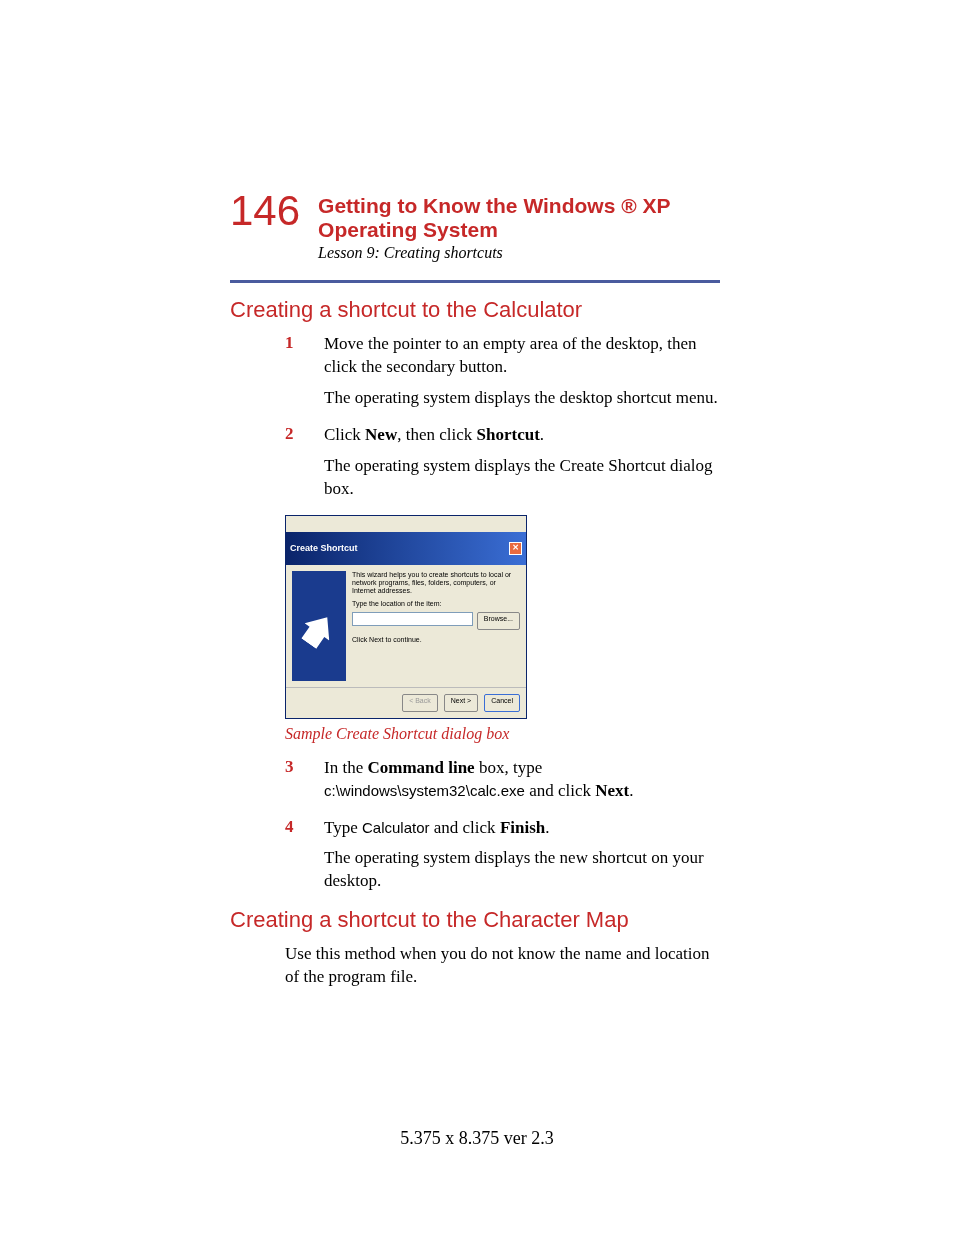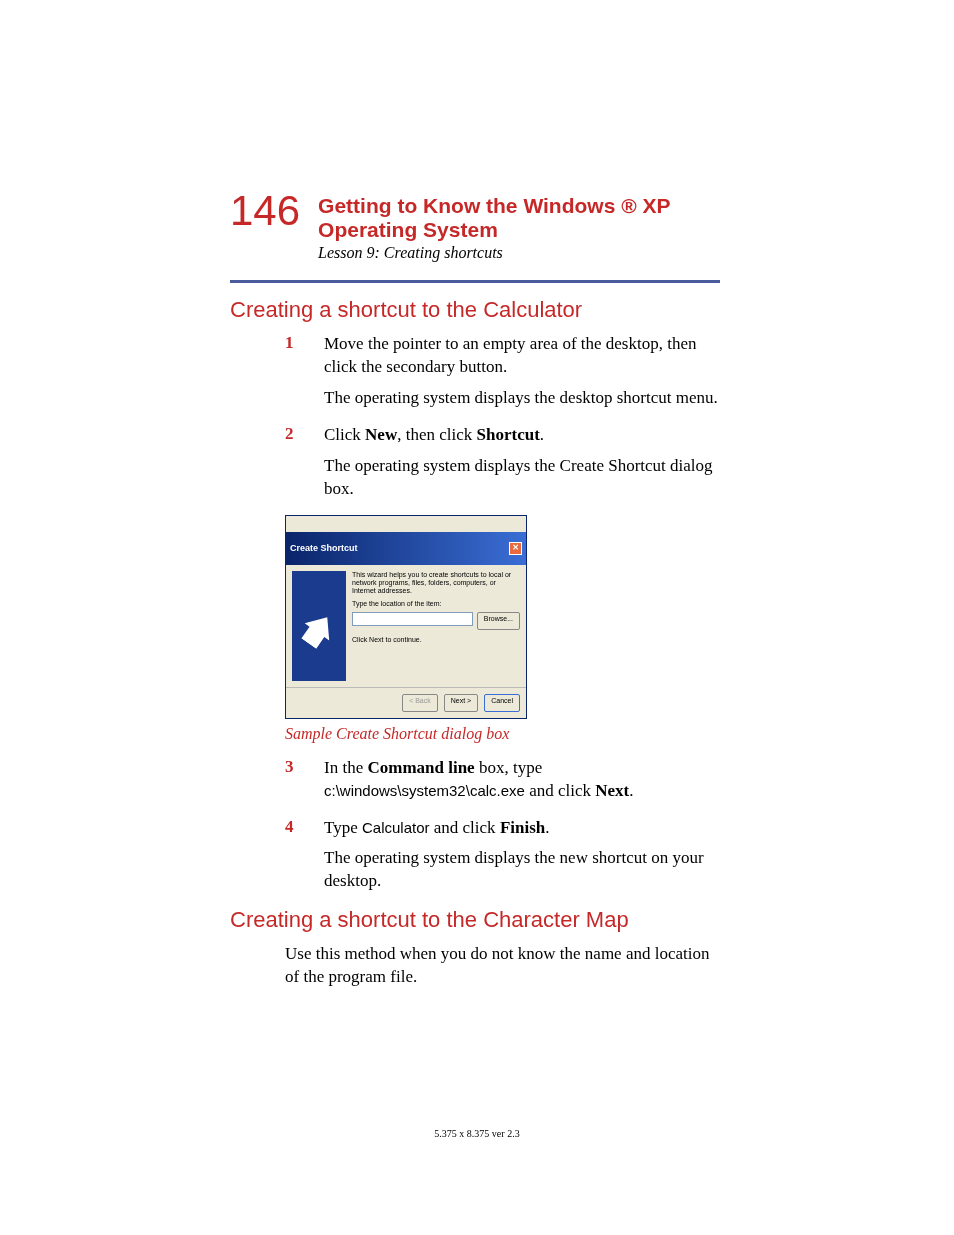--- a/index.html
+++ b/index.html
@@ -94,21 +94,21 @@
     color: #c62828;
     font-size: 16px;
     margin: 6px 0 14px 0;
   }
   .footer {
     position: absolute;
     left: 0;
     width: 954px;
     top: 1128px;
     text-align: center;
-    font-size: 10px;
+    font-size: 18px;
     color: #000;
   }
   
   .dialog {
     width: 240px;
     border: 1px solid #0a246a;
     background: #ece9d8;
     font-family: Tahoma, Arial, sans-serif;
     margin: 4px 0 2px 0;
   }

